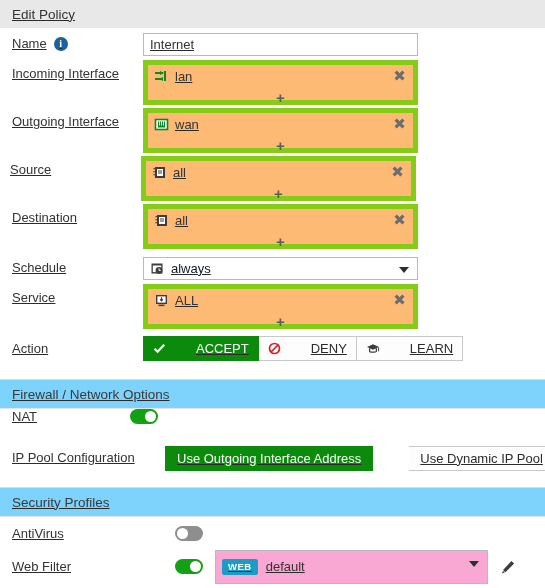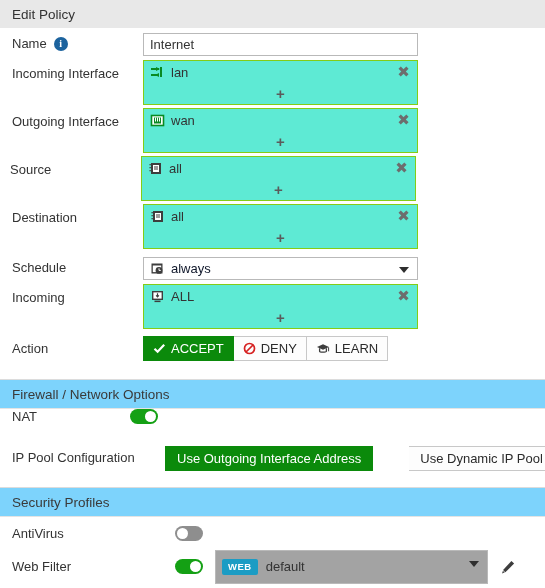--- a/index.html
+++ b/index.html
@@ -4,21 +4,21 @@
 <style>
   html,body{margin:0;padding:0;}
   body{
     width:545px;height:588px;
     background:#ffffff;
     font-family:"Liberation Sans","DejaVu Sans",sans-serif;
     font-size:13px;
     color:#2b2b2b;
     overflow:hidden;
   }
-  .panel{width:545px;height:532px;position:relative;box-sizing:border-box;}
+  .panel{width:545px;height:532px;position:relative;box-sizing:border-box;text-decoration:underline;}
 
   
   .title-bar{
     height:28px;background:#e8e8e8;
     display:flex;align-items:center;
     padding:0 0 0 12px;
     font-size:13.5px;color:#333;
     box-sizing:border-box;
   }
   .section-head{
@@ -50,21 +50,21 @@
     width:275px;height:23px;
     border:1px solid #b9b9b9;background:#fff;
     display:flex;align-items:center;
     padding:0 6px;box-sizing:border-box;
     font-size:13px;color:#333;
   }
 
   
   .mbox{
     width:275px;height:45px;
-    border:1px solid #84cc16;background:#5eead4;
+    border:5px solid #84cc16;background:#fdba74;
     box-sizing:border-box;position:relative;
   }
   .mrow{
     height:23px;display:flex;align-items:center;
     padding:0 6px;box-sizing:border-box;
   }
   .mrow .nm{margin-left:6px;font-size:13px;color:#333;}
   .xbtn{
     position:absolute;right:7px;top:4px;
     width:13px;height:13px;color:#6d6d6d;
@@ -108,21 +108,21 @@
 
   
   .bgroup{display:flex;align-items:stretch;}
   .btn{
     height:25px;
     border:1px solid #c8c8c8;
     border-left-width:0;
     background:#fdfdfd;color:#2b2b2b;
     display:flex;align-items:center;justify-content:center;
     padding:0 9px;box-sizing:border-box;
-    font-size:13px;cursor:pointer;white-space:nowrap;
+    font-size:13px;cursor:pointer;white-space:nowrap;gap:25px;
   }
   .btn:first-child{border-left-width:1px;}
   .btn.on{background:#0b8a0b;border-color:#0b8a0b;color:#fff;}
   .btn .bi{margin-right:5px;display:flex;align-items:center;}
 
   
   .toggle{
     width:28px;height:15px;border-radius:8px;
     position:relative;cursor:pointer;flex:0 0 28px;
   }
@@ -132,21 +132,21 @@
   }
   .toggle.on{background:#14a014;}
   .toggle.on .knob{right:2px;}
   .toggle.off{background:#8e8e8e;}
   .toggle.off .knob{left:2px;}
 
   
   .profwrap{display:flex;align-items:center;}
   .profbox{
     width:273px;height:25px;
-    border:1px solid #b9b9b9;background:#a3a3a3;
+    border:1px solid #b9b9b9;background:#f9a8d4;
     display:flex;align-items:center;
     padding:16px 6px;box-sizing:border-box;position:relative;
   }
   .badge{
     background:#1b9cc4;color:#fff;
     font-size:9.5px;font-weight:bold;letter-spacing:.5px;
     padding:3px 6px;border-radius:2px;
     margin-right:8px;line-height:10px;
   }
   .profname{font-size:13px;color:#333;}
@@ -276,21 +276,21 @@
             <path d="M9 7.3 V9.4 H10.8" stroke="#fff" stroke-width="1" fill="none"></path>
           </svg>
         </span>
         <span class="nm">always</span>
         <span class="caret"></span>
       </div>
     </div>
   </div>
 
   <div class="row" style="height:48px;">
-    <div class="lbl tall">Incoming</div>
+    <div class="lbl tall">Service</div>
     <div class="field">
       <div class="mbox">
         <div class="mrow">
           <span class="ico">
             <svg width="15" height="15" viewBox="0 0 15 15">
               <rect x="2" y="2" width="11" height="9" fill="#3d3d3d"></rect>
               <rect x="3.4" y="3.4" width="8.2" height="6.2" fill="#fff"></rect>
               <path d="M7.5 4.2 V7.6 M6.1 6.4 L7.5 7.9 L8.9 6.4" stroke="#3d3d3d" stroke-width="1.2" fill="none"></path>
               <rect x="4.5" y="11.6" width="6" height="1.5" fill="#3d3d3d"></rect>
             </svg>

